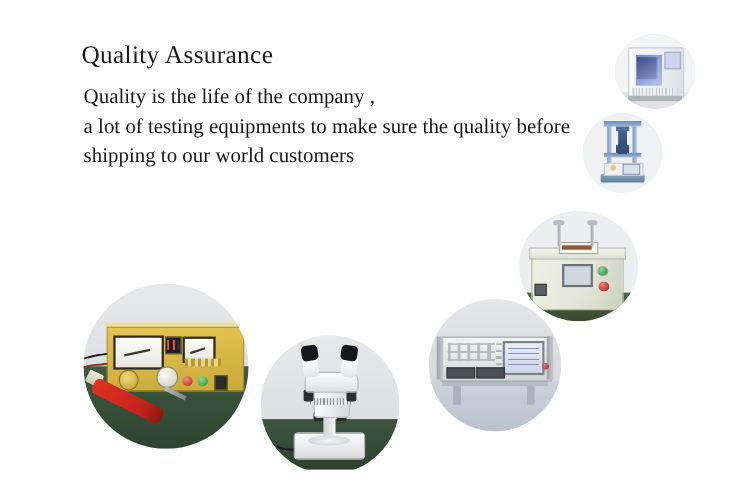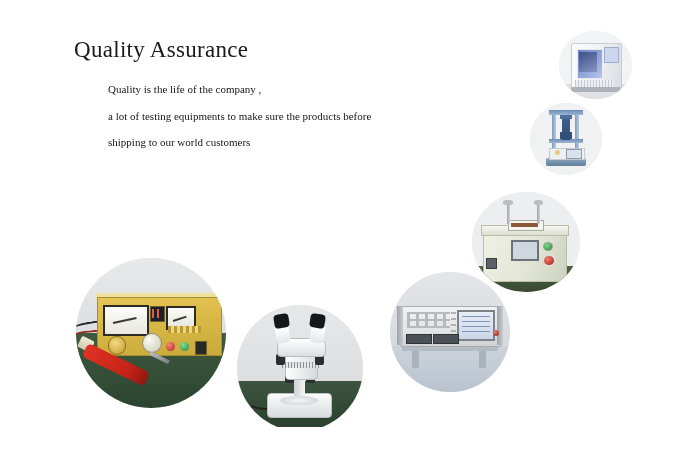--- a/index.html
+++ b/index.html
@@ -25,24 +25,23 @@
     line-height: 28px;
     color: #1a1a1a;
     letter-spacing: 0.3px;
     white-space: nowrap;
   }
   #body-text {
     position: absolute;
     left: 76px;
     top: 76px;
     width: 440px;
-    font-size: 11px;
+    font-size: 19px;
     line-height: 26.5px;
     color: #161616;
-    margin-left: 32px;
   }
   #body-text .line { white-space: nowrap; }
 
   
   .photo {
     position: absolute;
     border-radius: 50%;
     overflow: hidden;
     background: #e9eaec;
   }
@@ -407,21 +406,21 @@
 </style>
 </head>
 <body>
 
 <div id="page">
 
   <div id="title">Quality Assurance</div>
 
   <div id="body-text">
     <div class="line">Quality is the life of the company ,</div>
-    <div class="line">a lot of testing equipments to make sure the products before</div>
+    <div class="line">a lot of testing equipments to make sure the quality before</div>
     <div class="line">shipping to our world customers</div>
   </div>
 
   <div class="photo" id="photo-chamber">
     <div class="scene">
       <div class="wall"></div>
       <div class="floor"></div>
       <div class="obj chamber-body"></div>
       <div class="obj chamber-door"></div>
       <div class="obj chamber-window"></div>

